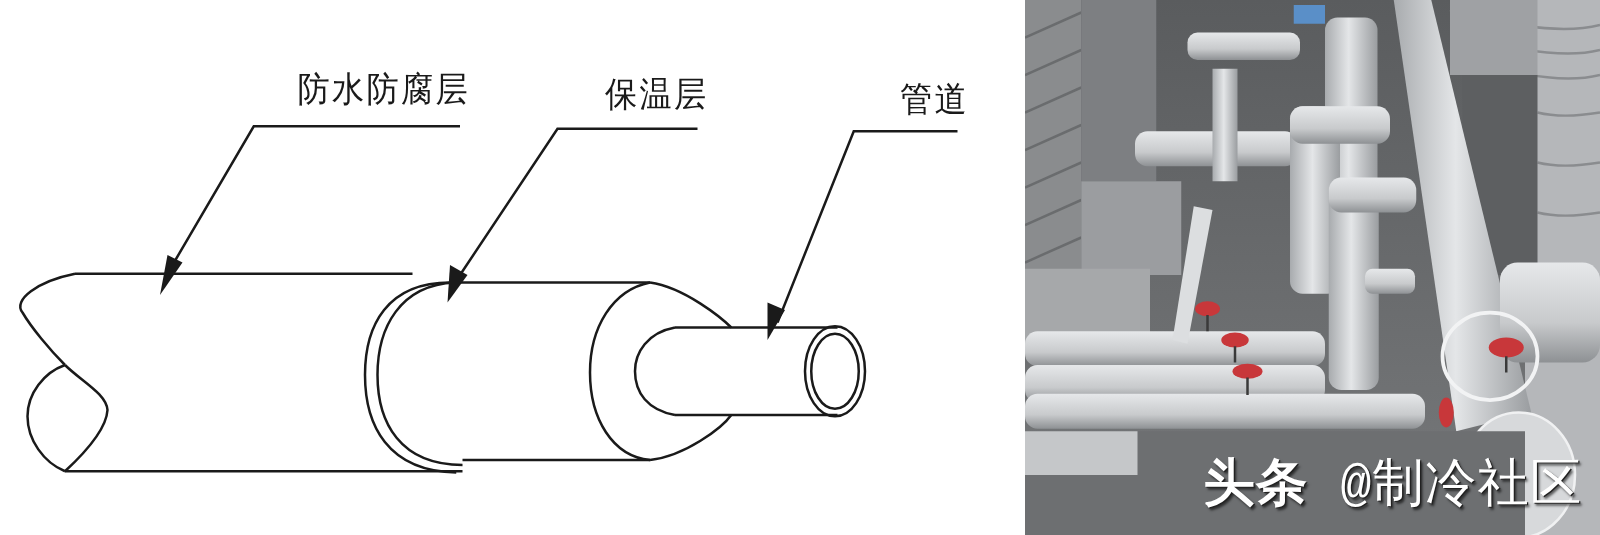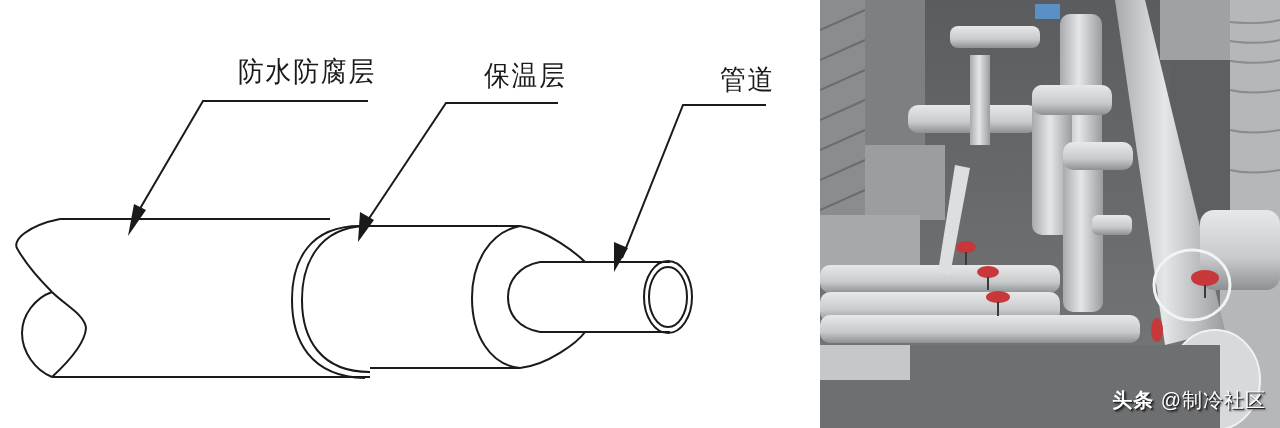--- a/index.html
+++ b/index.html
@@ -2,21 +2,21 @@
 <html><head>
 <meta charset="utf-8">
 <style>
   html, body { margin:0; padding:0; }
   body { width:1280px; height:428px; overflow:hidden; background:#ffffff; position:relative; font-family:"DejaVu Sans", sans-serif; }
   .diagram { position:absolute; left:0; top:0; width:820px; height:332px; background:#ffffff; }
   .diagram svg { position:absolute; left:0; top:0; }
   .label { position:absolute; font-family:"DejaVu Serif", serif; font-size:28px; color:#1a1a1a; letter-spacing:2px; line-height:1; transform:scaleX(0.92); transform-origin:left top; }
   .photo { position:absolute; left:820px; top:0; width:460px; height:428px; background:#6e7073; overflow:hidden; }
   .photo svg { position:absolute; left:0; top:0; }
-  .watermark { position:absolute; right:14px; bottom:14px; font-family:Liberation Sans, sans-serif; font-size:20px; font-weight:bold; color:#ffffff; text-shadow:1px 1px 0 #222, 2px 2px 2px rgba(0,0,0,0.6); letter-spacing:1px; white-space:nowrap; }
+  .watermark { position:absolute; right:14px; bottom:14px; font-family:Liberation Mono, monospace; font-size:41px; font-weight:bold; color:#ffffff; text-shadow:1px 1px 0 #222, 2px 2px 2px rgba(0,0,0,0.6); letter-spacing:1px; white-space:nowrap; }
   .watermark .handle { font-weight:normal; }
 </style>
 </head>
 <body>
 
 <div class="diagram">
   <svg width="820" height="428" viewBox="0 0 820 428">
     <g fill="none" stroke="#1a1a1a" stroke-width="2">
 
       <path d="M60 219 L330 219"></path>

